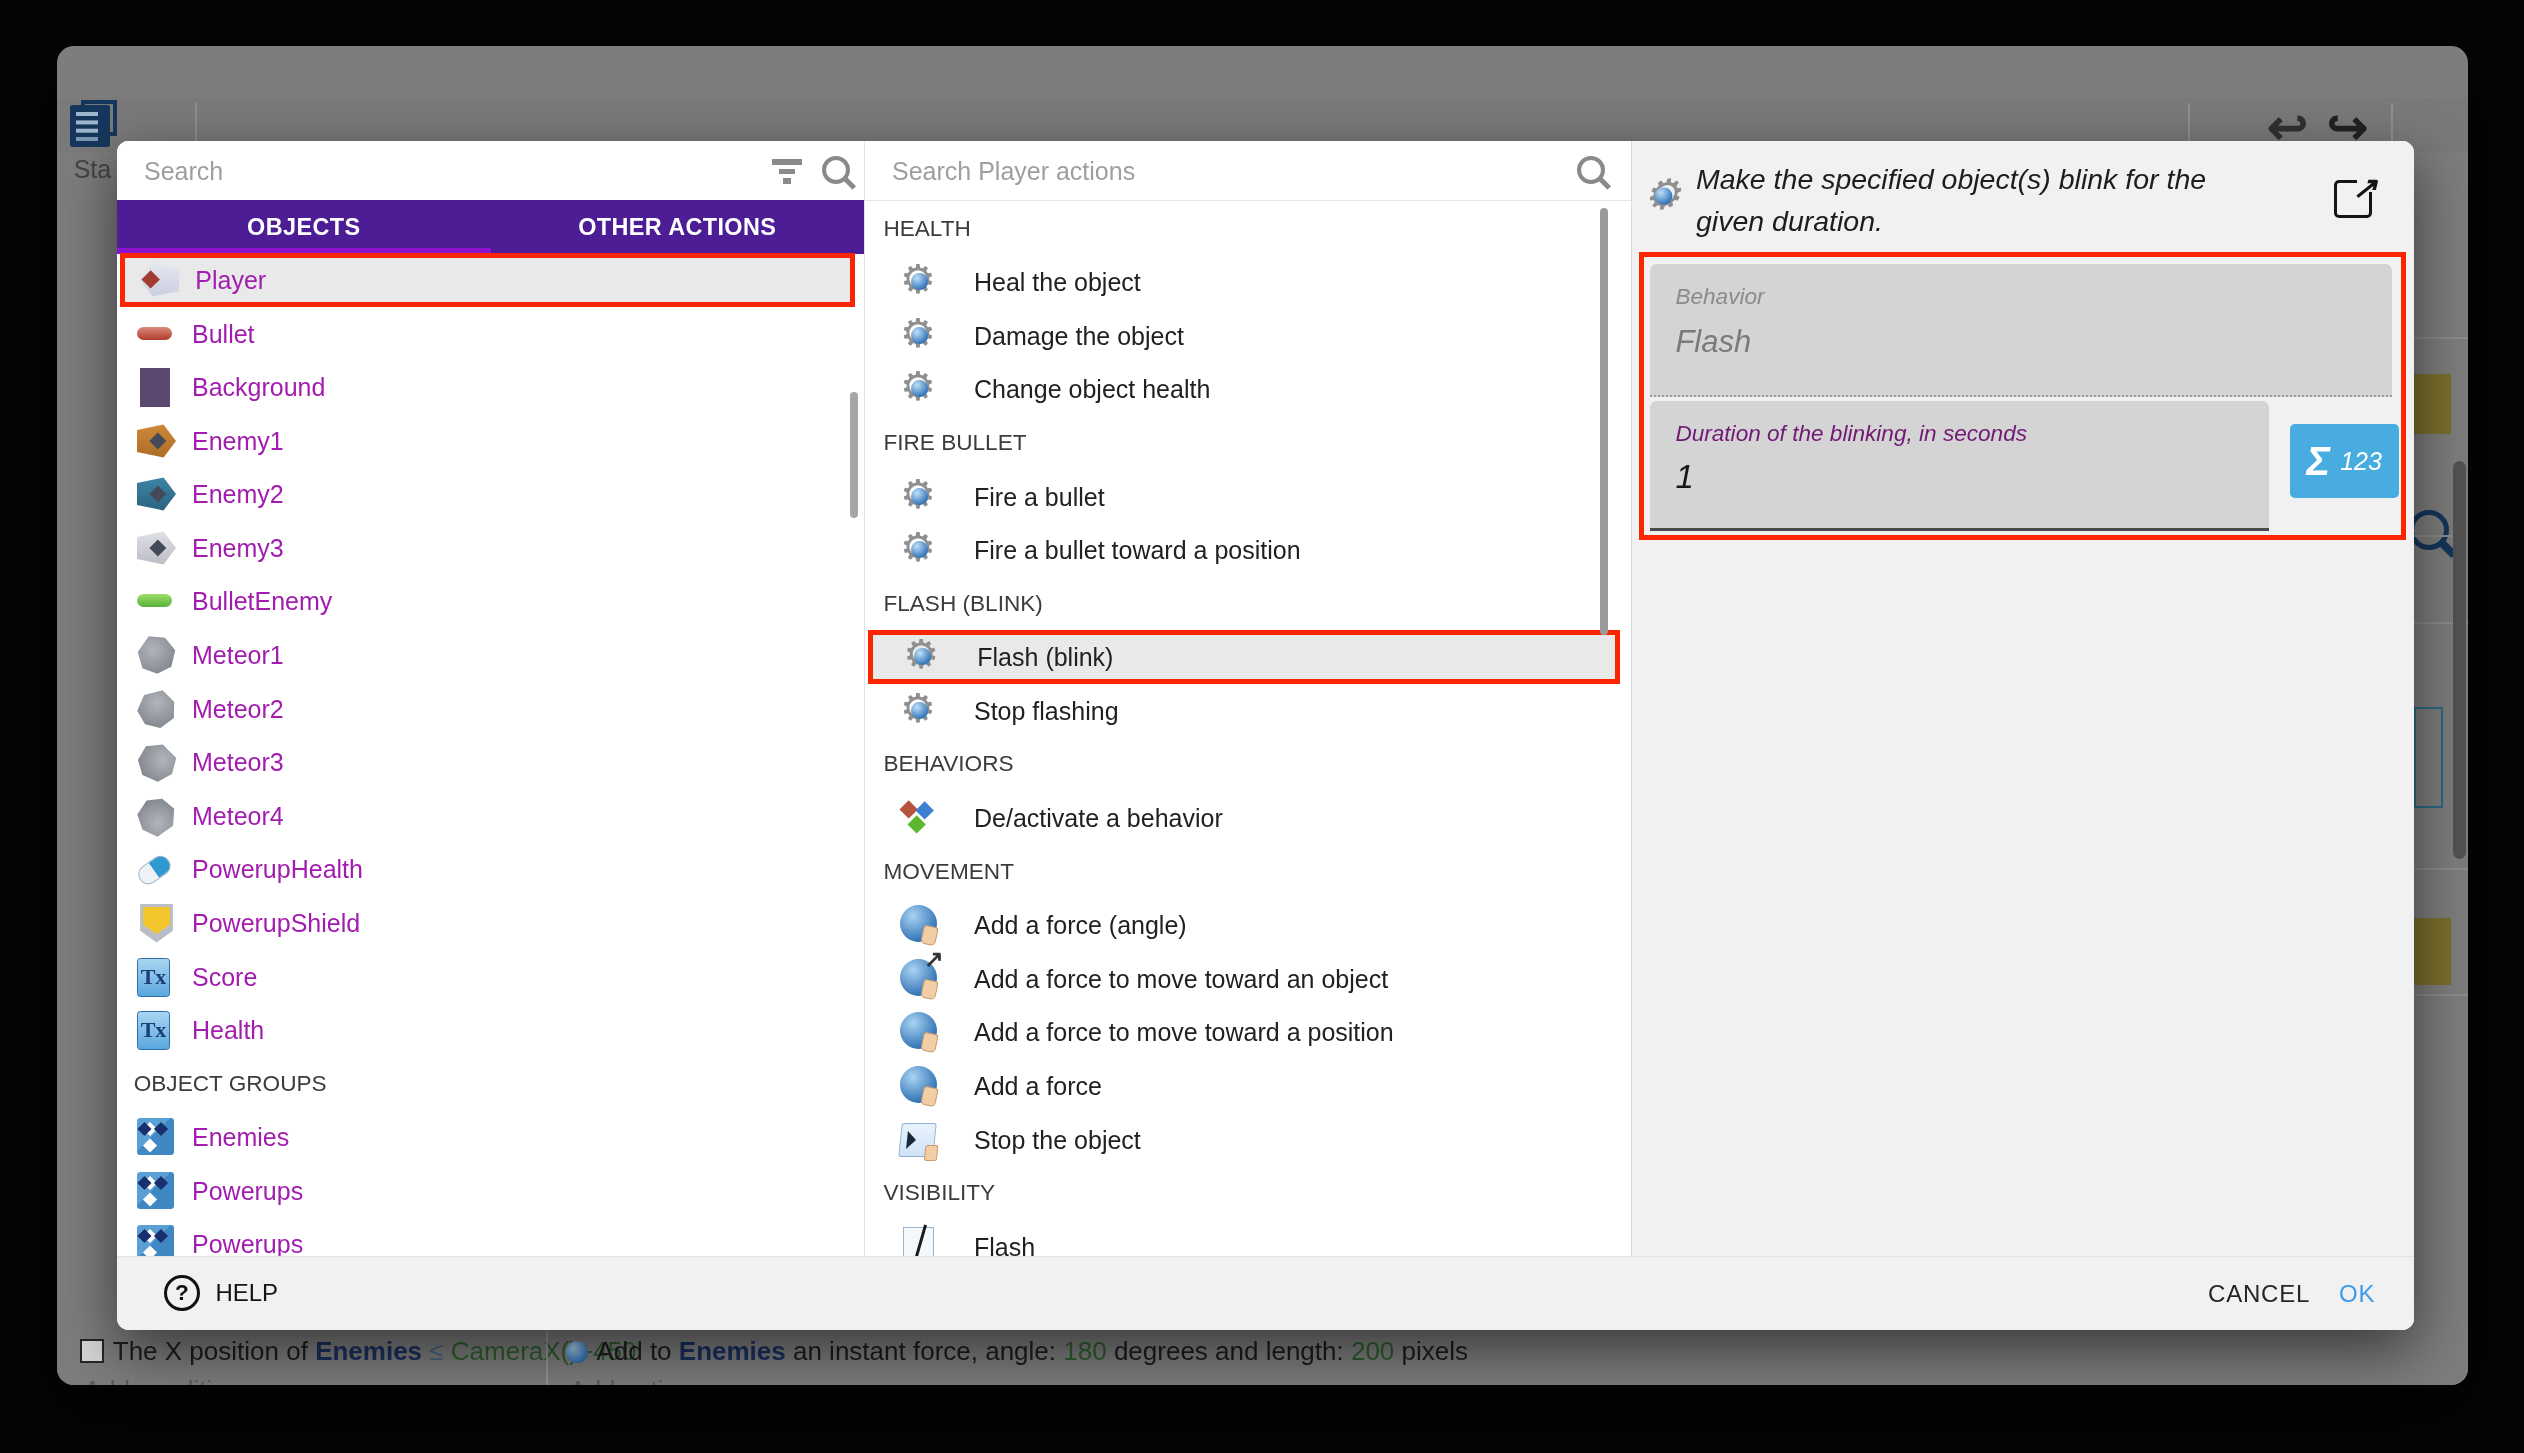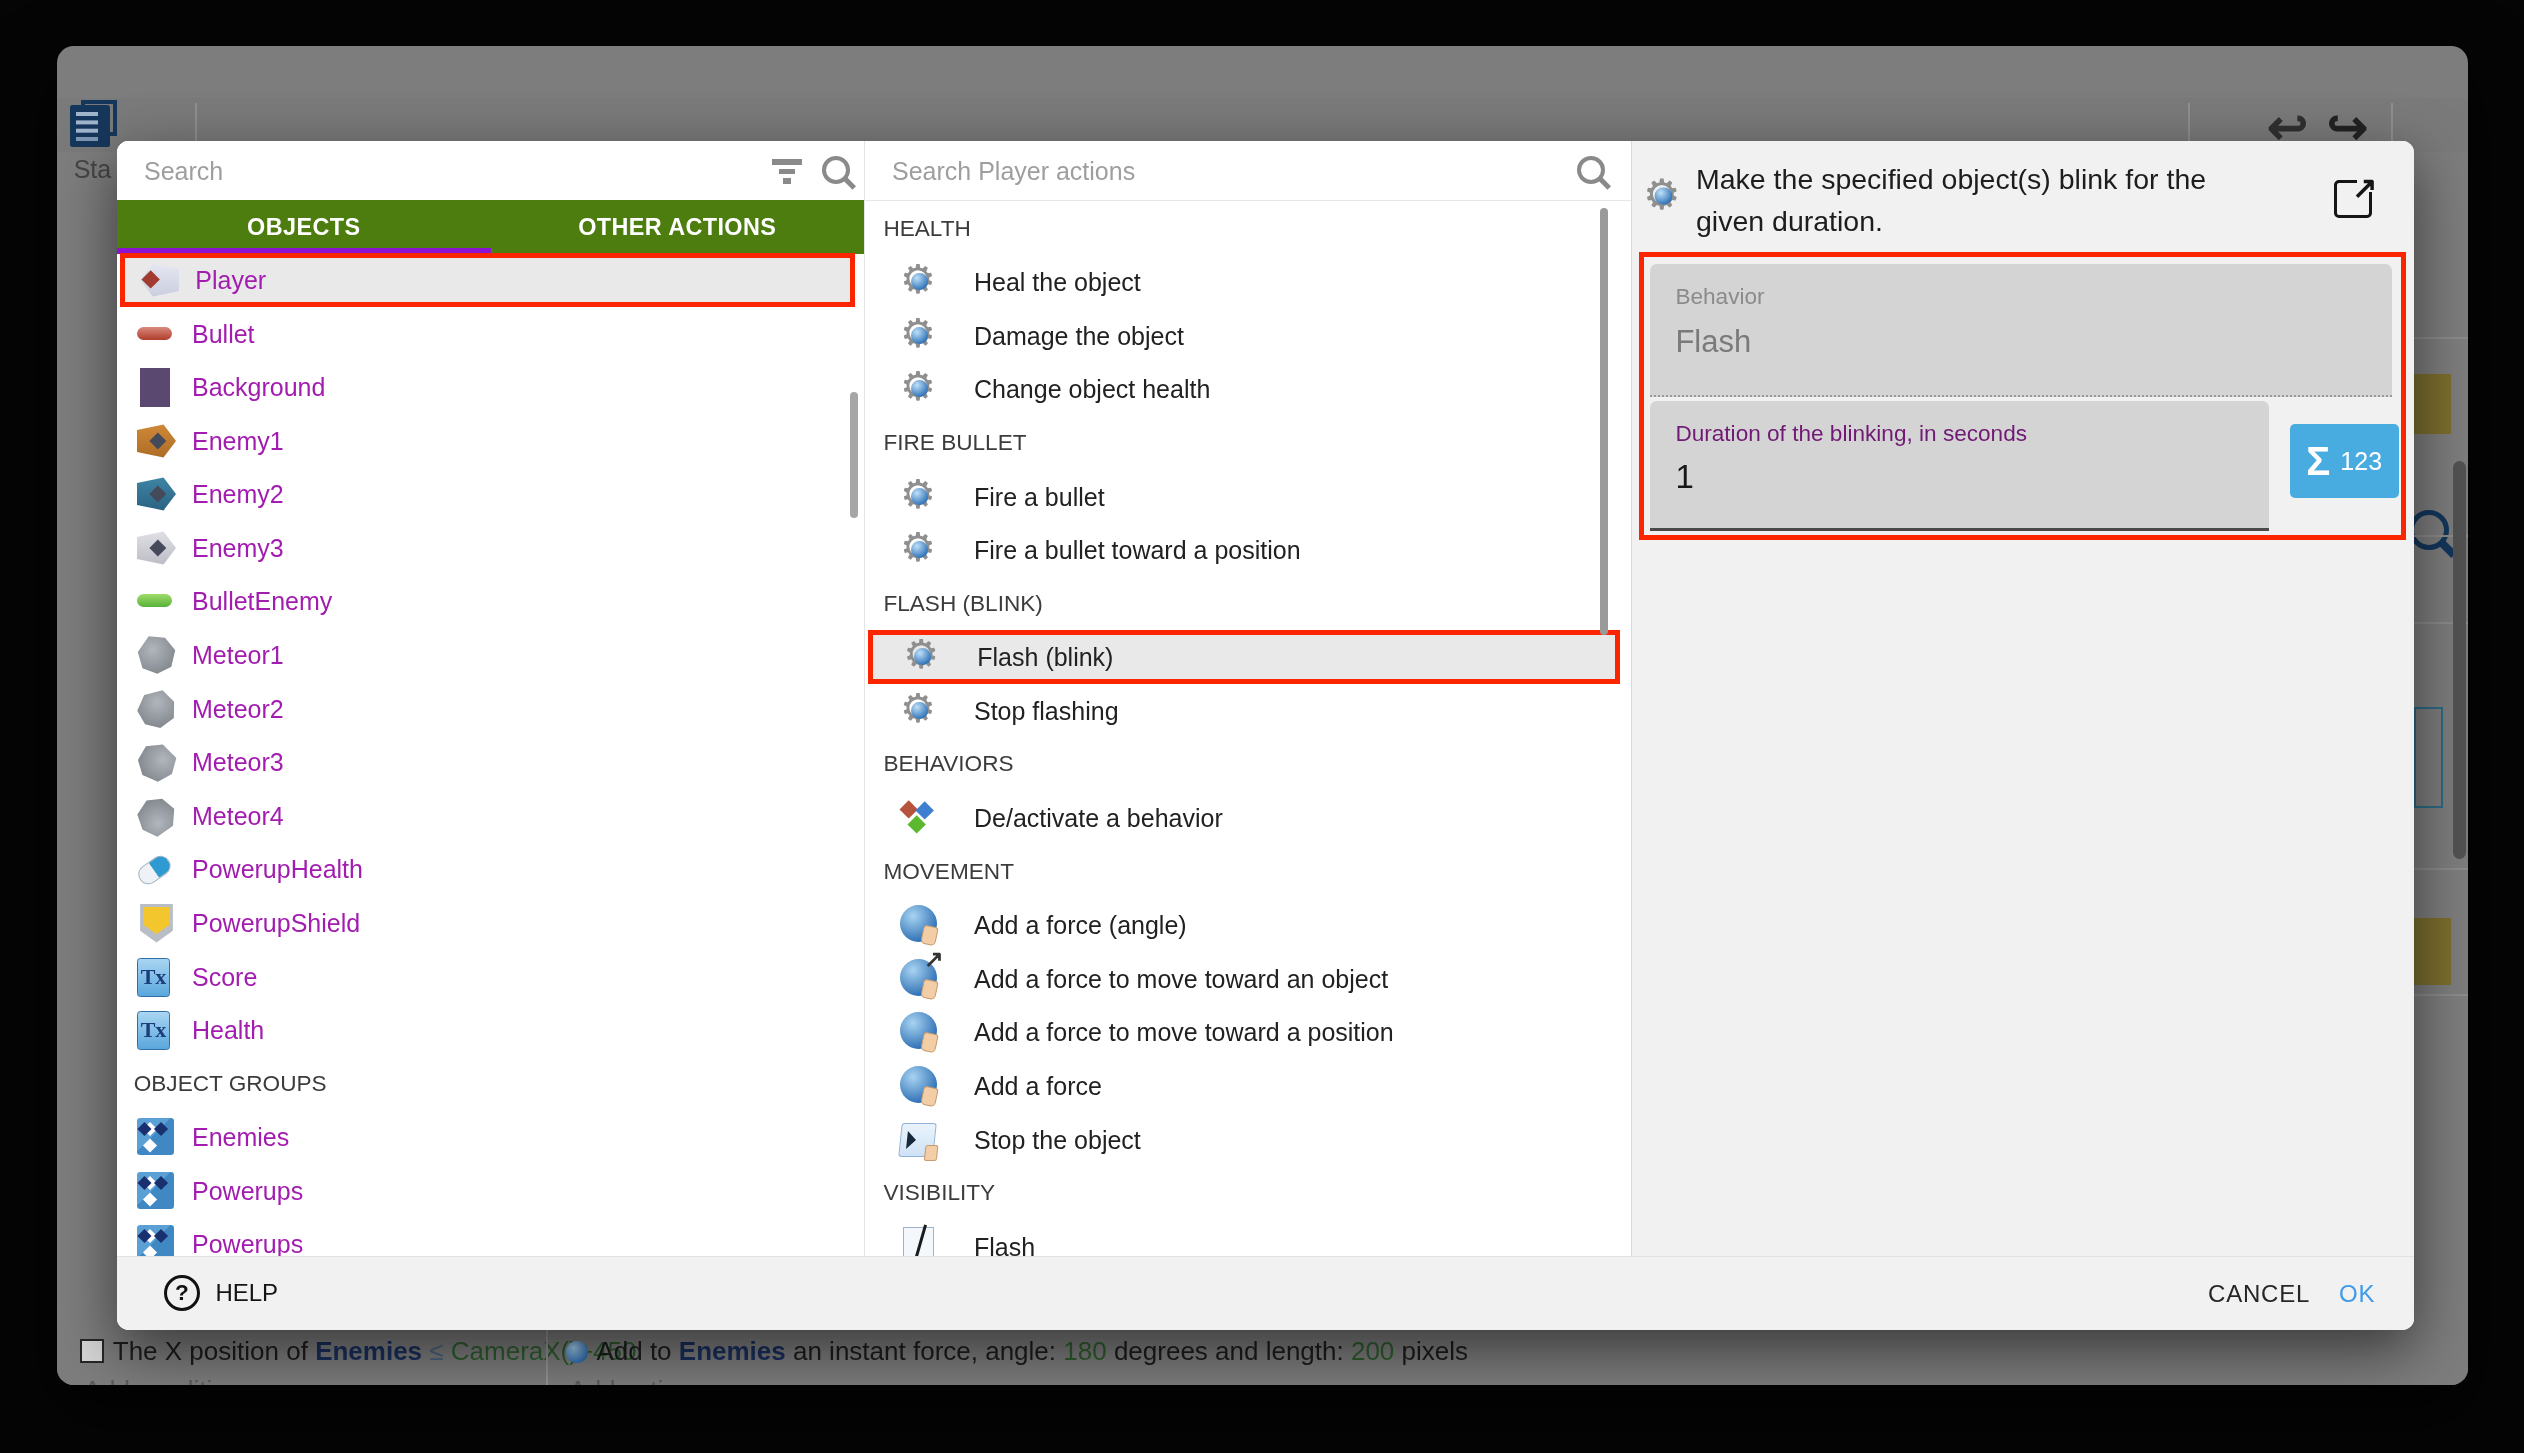--- a/index.html
+++ b/index.html
@@ -59,31 +59,31 @@
   .evt-val{color:#2e5e2e;}
   .evt-add{position:absolute;top:39px;color:#5c5c5c;}
   .evt-div{position:absolute;left:489px;top:0;width:1.7px;height:56px;background:#949494;}
   .evt-sphere{display:inline-block;width:22px;height:22px;border-radius:50%;vertical-align:-3.3px;margin-right:8.4px;
               background:radial-gradient(circle at 35% 30%,#a8d4f2,#2f6fb4 75%);}
   
   .dialog{position:absolute;left:60px;top:95px;width:2297px;height:1189px;background:#fff;border-radius:11.7px;
           overflow:hidden;box-shadow:0 20px 59px rgba(0,0,0,.55);}
   .lpanel{position:absolute;left:0;top:0;width:747px;height:1115px;background:#fff;}
   .mpanel{position:absolute;left:747px;top:0;width:767px;height:1115px;background:#fff;border-left:1.7px solid #e3e3e3;}
-  .rpanel{position:absolute;left:1514px;top:0;width:784px;height:1115px;background:#f1f1f1;border-left:1.7px solid #dadada;}
+  .rpanel{position:absolute;left:1514px;top:0;width:784px;height:1115px;background:#f1f1f1;border-left:1.7px solid #dadada;font-style:italic;}
   .searchrow{position:absolute;left:0;top:0;right:0;height:59px;border-bottom:1.7px solid #e6e6e6;background:#fff;}
   .searchrow input{position:absolute;left:25px;top:8.4px;width:70%;height:42px;border:0;outline:none;font-size:25px;
                    color:#444;font-family:"Liberation Sans",sans-serif;background:transparent;}
   .searchrow input::placeholder{color:#9e9e9e;}
   .mag-sm{position:absolute;width:20px;height:20px;border:4.2px solid #8a8a8a;border-radius:50%;}
   .mag-sm::after{content:"";position:absolute;width:5px;height:12.6px;background:#8a8a8a;right:-5.9px;bottom:-9.2px;transform:rotate(-45deg);}
   .filter-icon{position:absolute;width:30px;height:5.9px;background:#8a8a8a;}
   .filter-icon::before{content:"";position:absolute;top:9.2px;left:6.7px;width:16.7px;height:5.9px;background:#8a8a8a;}
   .filter-icon::after{content:"";position:absolute;top:18.4px;left:11px;width:8.4px;height:5.9px;background:#8a8a8a;}
-  .tabs{position:absolute;left:0;top:59px;width:100%;height:54px;background:#4d7c0f;}
+  .tabs{position:absolute;left:0;top:59px;width:100%;height:54px;background:#4c1d95;}
   .tab{position:absolute;top:0;width:50%;height:54px;line-height:54px;text-align:center;color:#fff;
        font-size:23.4px;font-weight:bold;letter-spacing:0.4px;}
   .tab-ind{position:absolute;left:0;bottom:0;width:50%;height:5.9px;background:#8c13d2;}
   .llist{position:absolute;left:0;top:112px;width:100%;height:1003px;overflow:hidden;}
   .lrow{position:absolute;left:0;width:100%;height:54px;}
   .lrow .lbl{position:absolute;left:75px;top:0;line-height:54px;font-size:25px;color:#a21caf;}
   .lrow .ic{position:absolute;left:20px;top:7.5px;}
   .lrow.sel{left:3.3px;width:735px;background:#e9e9e9;border:5px solid #fb2600;box-sizing:border-box;}
   .lrow.sel .lbl{left:70px;line-height:44px;}
   .lrow.sel .ic{left:15px;top:2.5px;}

